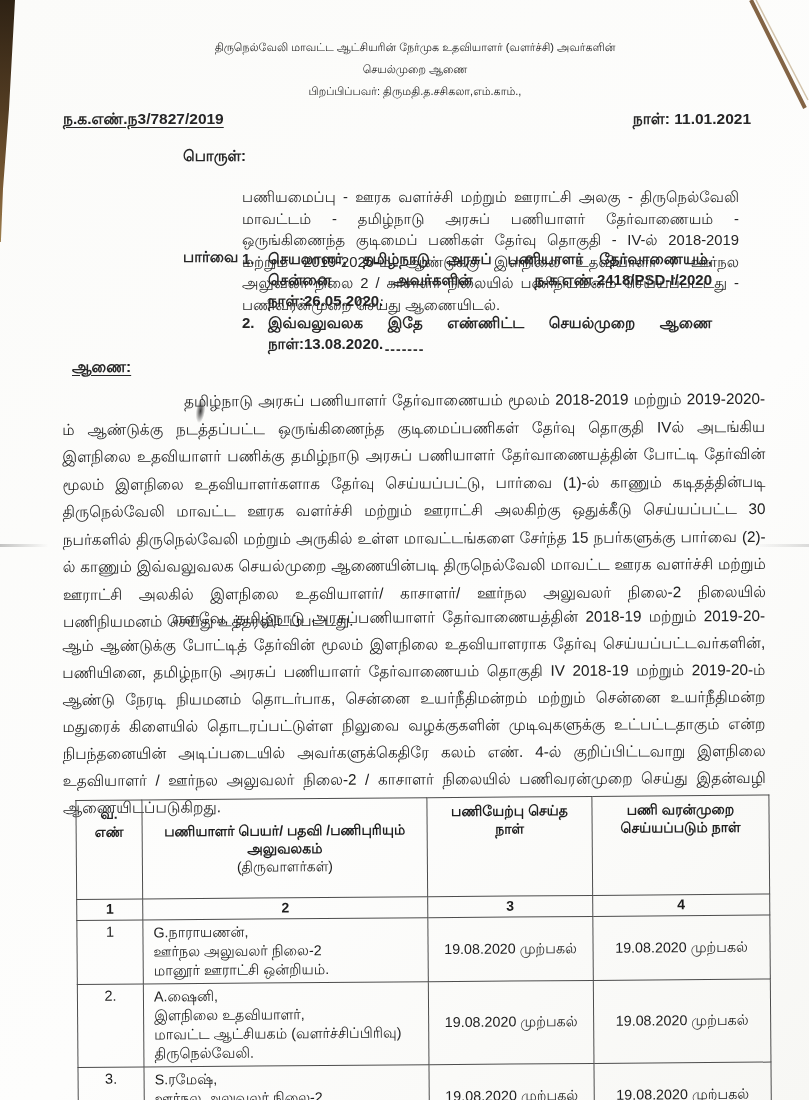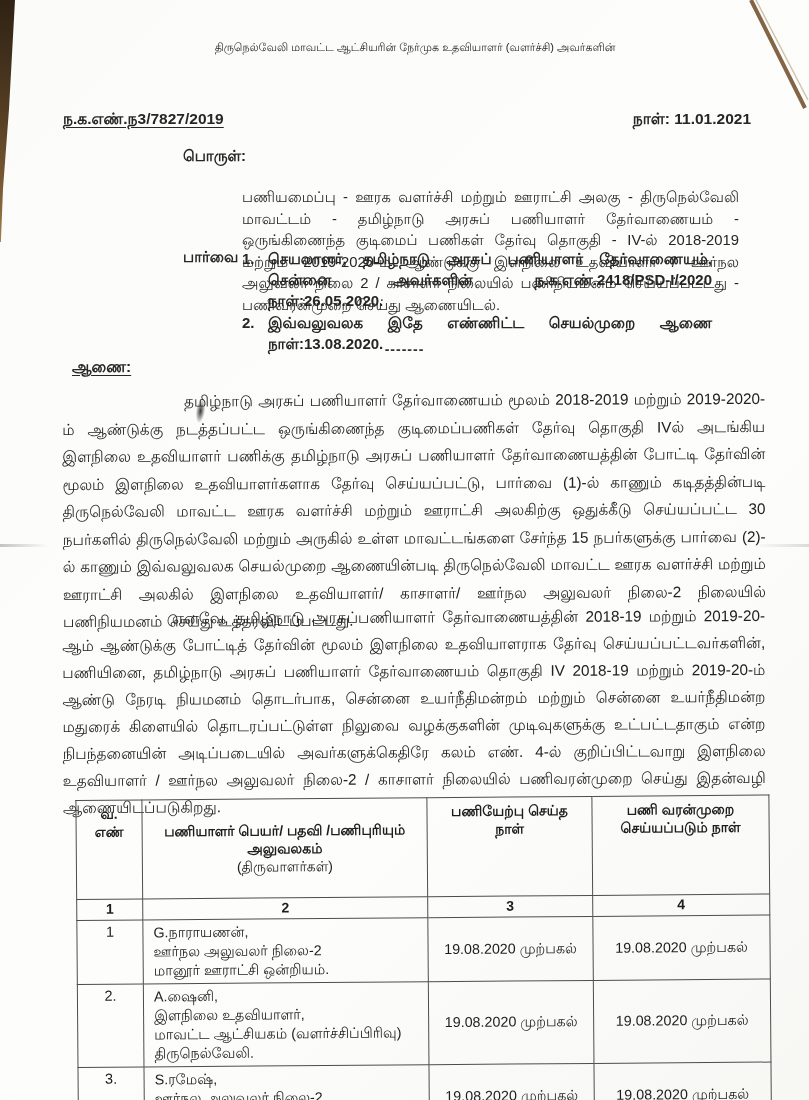--- a/index.html
+++ b/index.html
@@ -77,20 +77,22 @@
   <div class="edge-wedge"></div>
   <svg class="corner-line" viewBox="0 0 62 118">
     <line x1="4" y1="0" x2="58" y2="108" stroke="#6e4a26" stroke-width="4" opacity="0.85"></line>
     <line x1="9" y1="0" x2="61" y2="100" stroke="#a98c5e" stroke-width="1.5" opacity="0.5"></line>
   </svg>
   <div class="fold-shadow"></div>
   <div class="ink-blot"></div>
 
   <div class="doc-header">
     <div>திருநெல்வேலி மாவட்ட ஆட்சியரின் நேர்முக உதவியாளர் (வளர்ச்சி) அவர்களின்</div>
+    <div>செயல்முறை ஆணை</div>
+    <div>பிறப்பிப்பவர்: திருமதி.த.சசிகலா,எம்.காம்.,</div>
   </div>
 
   <div class="ref-row">
     <span class="ref-no">ந.க.எண்.ந3/7827/2019</span>
     <span>நாள்:  11.01.2021</span>
   </div>
 
   <div class="block subject-block">
     <div class="block-label">பொருள்:</div>
     <div class="subject-text">பணியமைப்பு - ஊரக வளர்ச்சி மற்றும் ஊராட்சி அலகு - திருநெல்வேலி மாவட்டம் - தமிழ்நாடு அரசுப் பணியாளர் தேர்வாணையம் - ஒருங்கிணைந்த குடிமைப் பணிகள் தேர்வு தொகுதி - IV-ல் 2018-2019 மற்றும் 2019-2020-ம் ஆண்டுக்கு இளநிலை உதவியாளர் / ஊர்நல அலுவலர் நிலை 2 / காசாளர் நிலையில் பணிநியமனம் செய்யப்பட்டது - பணிவரன்முறை செய்து ஆணையிடல்.</div>

